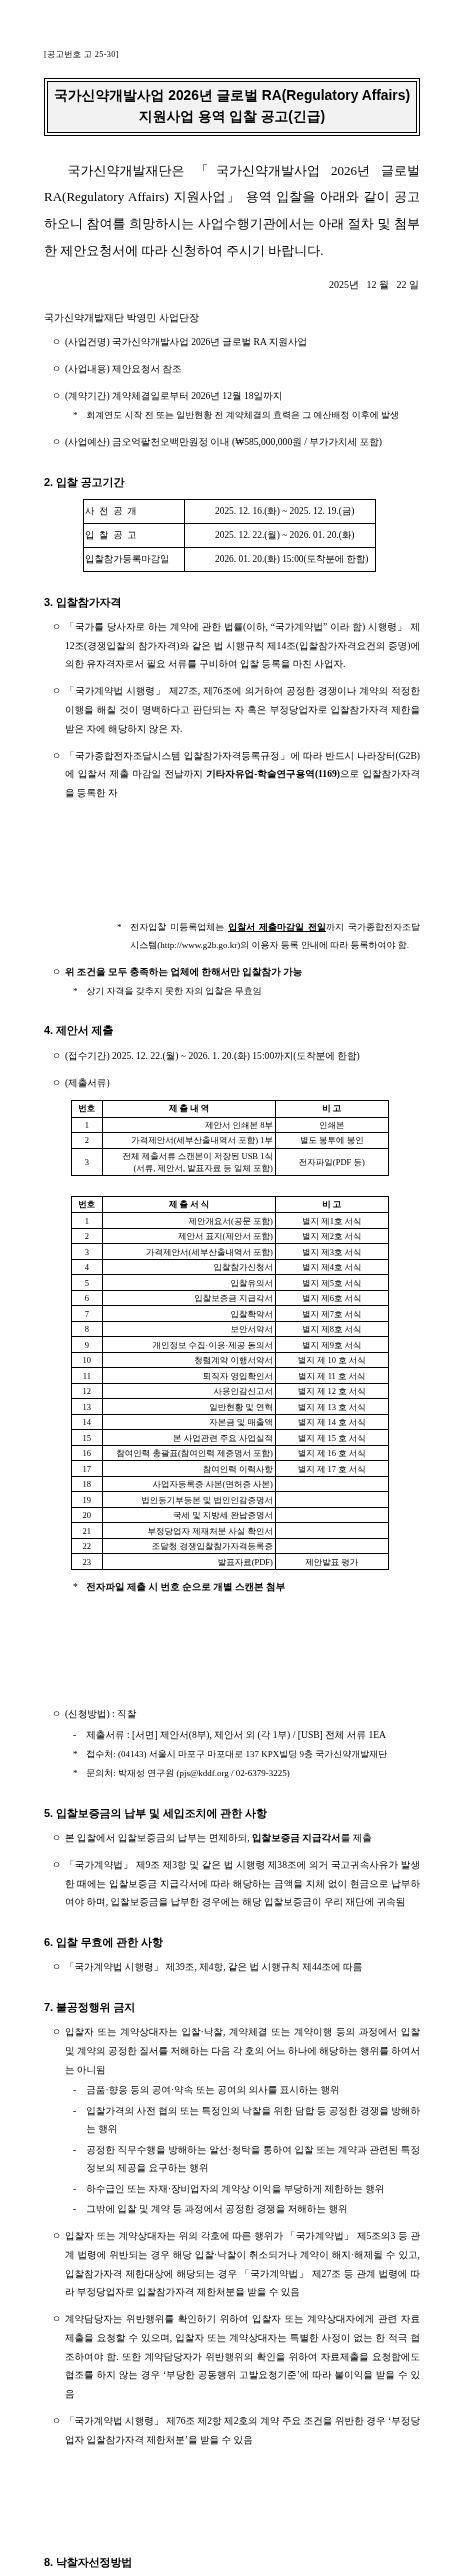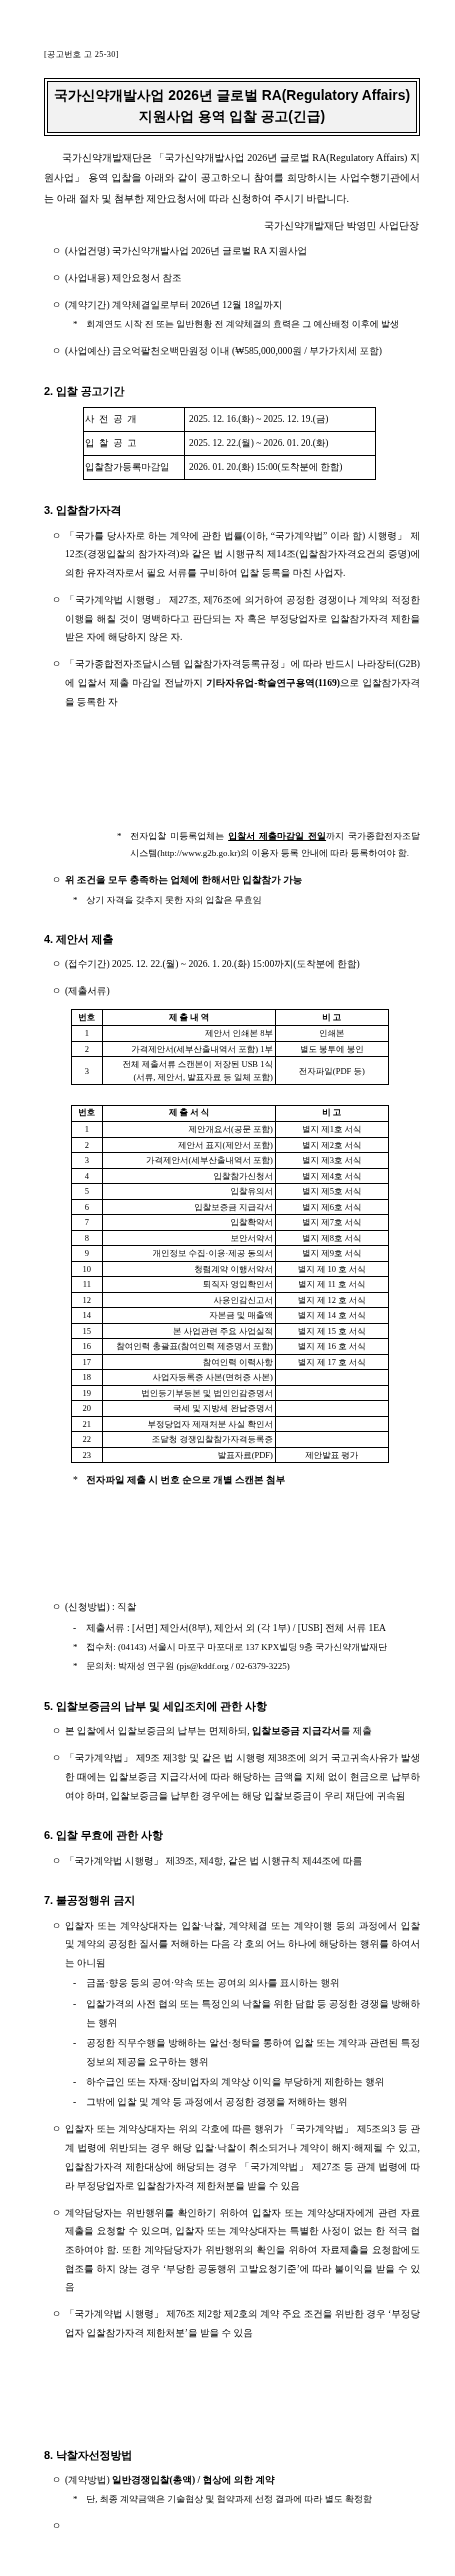--- a/index.html
+++ b/index.html
@@ -3,38 +3,38 @@
 <meta charset="utf-8">
 <style>
   html,body{margin:0;padding:0;background:#ffffff;}
   body{width:455px;color:#000;font-family:"Liberation Serif","DejaVu Serif",serif;}
   .doc{box-sizing:border-box;width:455px;padding:49px 35px 61px 44px;}
   .notice-no{font-size:8.3px;letter-spacing:0.3px;}
   .title-box{border:1.1px solid #000;padding:1.7px;margin-top:18px;}
   .title-box-inner{border:0.6px solid #000;background:#f2f2f2;text-align:center;
     font-family:"Liberation Sans","DejaVu Sans",sans-serif;font-weight:bold;
     font-size:13.8px;line-height:1.5;padding:4.4px 2.2px;}
-  .intro{margin-top:12px;font-size:10px;line-height:2.06;text-align:justify;text-indent:1.8em;}
+  .intro{margin-top:22px;font-size:13px;line-height:2.06;text-align:justify;text-indent:1.8em;}
   .date-line{margin-top:11px;text-align:right;font-size:10px;white-space:pre;padding-right:1.1px;}
-  .signer-line{margin-top:4px;text-align:right;font-size:10px;padding-right:1.1px;}
+  .signer-line{margin-top:19px;text-align:left;font-size:10px;padding-right:1.1px;}
   h2.sec{font-family:"Liberation Sans","DejaVu Sans",sans-serif;font-weight:bold;
     font-size:11px;margin:23px 0 3.3px 0;letter-spacing:-0.1px;}
   .para{display:flex;margin-top:8.3px;font-size:9.6px;line-height:1.95;margin-left:7.7px;}
   .para .mk{flex:none;width:13.2px;}
   .para .pt{flex:1;text-align:justify;}
   .para.ind2{margin-left:29px;}
   .para.ind3{margin-left:73px;}
   .para.tight{margin-top:1.7px;}
   .para.small{font-size:9px;}
   strong.u{text-decoration:underline;}
   table{border-collapse:collapse;}
   table.sched{margin:8.8px 0 0 39px;width:293px;border:1.7px solid #000;font-size:9.4px;}
   table.sched th{border:0.6px solid #000;font-weight:normal;width:98px;height:21px;
     text-align:left;white-space:pre;}
-  table.sched td{border:0.6px solid #000;padding-left:4px;height:21px;}
+  table.sched td{border:0.6px solid #000;padding-left:30px;height:21px;}
   table.docs{margin:7.7px 0 0 26.5px;width:318px;border:1.7px solid #000;font-size:8.5px;}
   table.docs th{border:0.6px solid #000;font-weight:bold;padding:1.7px 1.1px;text-align:center;}
   table.docs td{border:0.6px solid #000;padding:1.1px 2.2px;line-height:1.45;}
   table.docs td.no{width:27.6px;text-align:center;}
   table.docs td.desc{width:174px;text-align:right;padding-left:6.6px;}
   table.docs td.note{width:110px;text-align:center;white-space:pre;}
   .tbl-gap{height:12px;}
   .pagegap-a{height:108px;}
   .pagegap-b{height:100px;}
   .pagegap-c{height:82px;}
@@ -48,20 +48,21 @@
 
   <div class="title-box">
     <div class="title-box-inner">
       <div>국가신약개발사업 2026년 글로벌 RA(Regulatory Affairs)</div>
       <div>지원사업 용역 입찰 공고(긴급)</div>
     </div>
   </div>
 
   <p class="intro">국가신약개발재단은 「국가신약개발사업 2026년 글로벌 RA(Regulatory Affairs) 지원사업」 용역 입찰을 아래와 같이 공고하오니 참여를 희망하시는 사업수행기관에서는 아래 절차 및 첨부한 제안요청서에 따라 신청하여 주시기 바랍니다.</p>
 
+  <div class="date-line">2025년   12 월   22 일</div>
   <div class="signer-line">국가신약개발재단 박영민 사업단장</div>
 
   <section>
     <div>
 
     <div class="para">
           <span class="mk">ㅇ</span>
           <span class="pt"><span>(사업건명) 국가신약개발사업 2026년 글로벌 RA 지원사업</span><strong></strong><span></span></span>
         </div>
         <div class="para">
@@ -247,20 +248,25 @@
             <td class="no">11</td>
             <td class="desc">퇴직자 영입확인서</td>
             <td class="note">별지 제 11 호 서식</td>
           </tr>
           <tr>
             <td class="no">12</td>
             <td class="desc">사용인감신고서</td>
             <td class="note">별지 제 12 호 서식</td>
           </tr>
           <tr>
+            <td class="no">13</td>
+            <td class="desc">일반현황 및 연혁</td>
+            <td class="note">별지 제 13 호 서식</td>
+          </tr>
+          <tr>
             <td class="no">14</td>
             <td class="desc">자본금 및 매출액</td>
             <td class="note">별지 제 14 호 서식</td>
           </tr>
           <tr>
             <td class="no">15</td>
             <td class="desc">본 사업관련 주요 사업실적</td>
             <td class="note">별지 제 15 호 서식</td>
           </tr>
           <tr>

